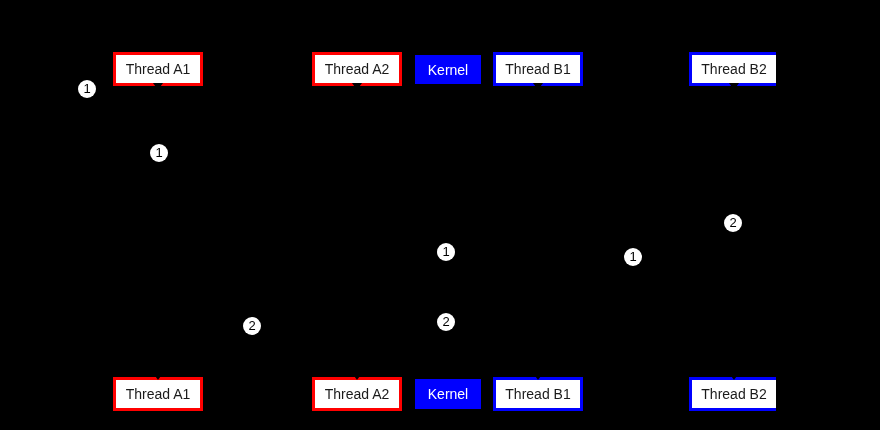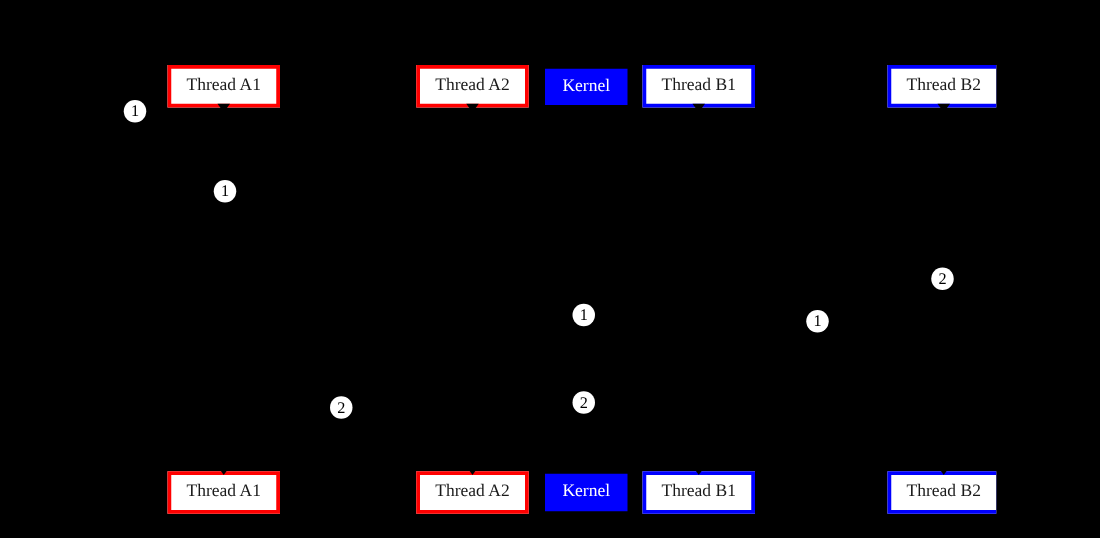--- a/index.html
+++ b/index.html
@@ -2,22 +2,21 @@
 <html style="--bg: #000000; --red: #ff0000; --blue: #0000ff; --kernel-fill: #0000ff; --node-fill: #ffffff; --node-text: #1a1a1a; --kernel-text: #ffffff; --marker-fill: #ffffff; --marker-text: #000000;"><head>
 <meta charset="utf-8">
 <style>
   html, body { margin: 0; padding: 0; background: #000; }
   .canvas {
     position: relative;
     width: 776px;
     height: 430px;
     background: var(--bg, #000);
     overflow: hidden;
-    font-family: Liberation Serif, serif;
-    margin-left: 21px;
+    font-family: Liberation Sans, sans-serif;
   }
   .node {
     position: absolute;
     box-sizing: border-box;
     background: var(--node-fill, #fff);
     display: flex;
     align-items: center;
     justify-content: center;
   }
   .node .node-label {

